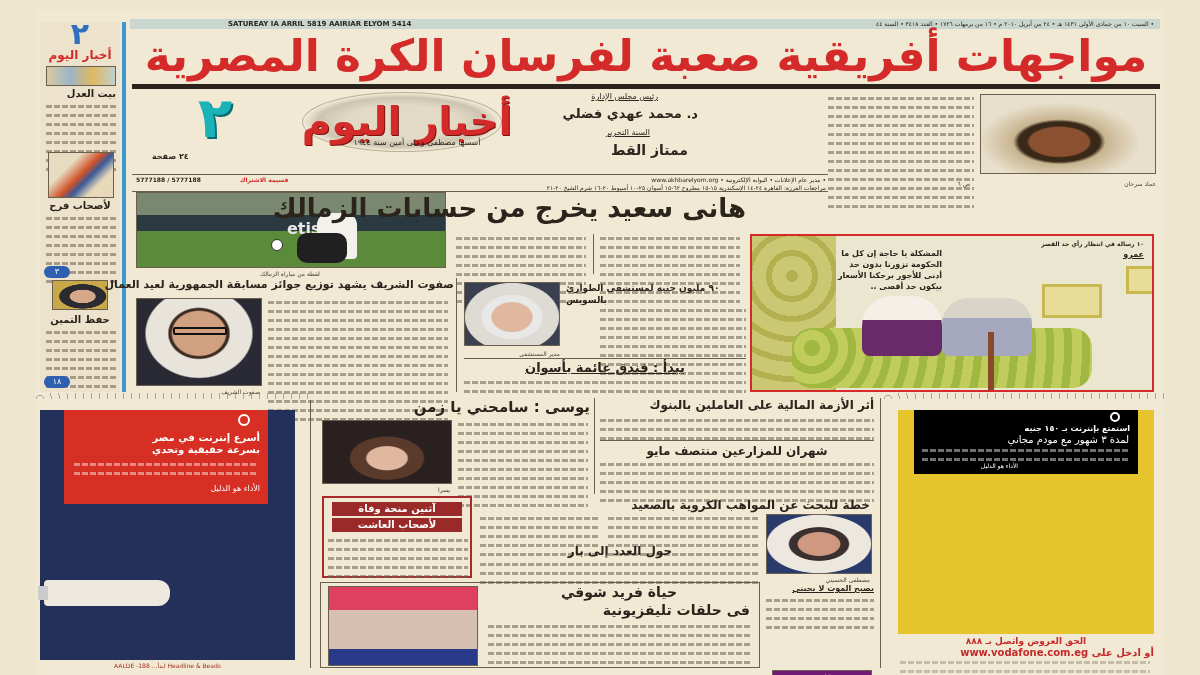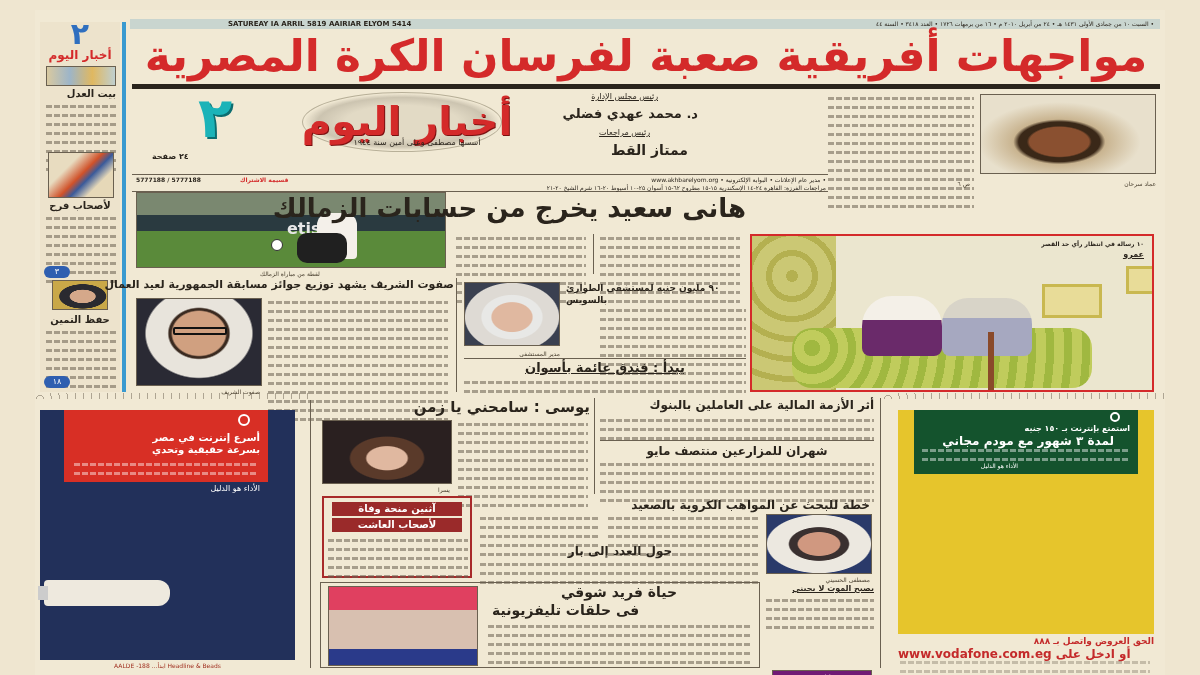--- a/index.html
+++ b/index.html
@@ -74,21 +74,21 @@
 <div class="abs rule" style="left:132px;top:84px;width:1028px;height:5px"></div>
 
 <div class="abs" style="left:132px;top:92px;width:696px;height:82px">
   <div class="abs" style="left:66px;top:-4px;font-size:56px;font-weight:bold;color:#1bb3b8;line-height:60px;text-shadow:2px 2px 0 #0c6d70">٢</div>
   <div class="abs" style="left:170px;top:0;width:200px;height:60px;border-radius:50%;border:1px solid #a09880;background:radial-gradient(ellipse at 50% 50%,#ddd5c0 0 40%,#bdb5a2 60%,transparent 70%);opacity:.7"></div>
   <div class="abs head" style="left:150px;top:4px;width:250px;font-size:40px;color:#d42a2a;text-align:center;line-height:50px;text-shadow:1px 1px 0 #7a1010">أخبار اليوم</div>
   <div class="abs rtl" style="left:170px;top:46px;width:230px;font-size:8px;text-align:center">أسسها مصطفى وعلى أمين سنة ١٩٤٤</div>
   <div class="abs" style="left:20px;top:60px;font-size:8px;font-weight:bold;direction:rtl">٢٤ صفحة</div>
   <div class="abs rtl" style="right:170px;top:0;font-size:8px;text-decoration:underline">رئيس مجلس الإدارة</div>
   <div class="abs head" style="right:130px;top:14px;font-size:13px">د. محمد عهدي فضلي</div>
-  <div class="abs rtl" style="right:178px;top:36px;font-size:8px;text-decoration:underline">رئيس مراجعات</div>
+  <div class="abs rtl" style="right:178px;top:36px;font-size:8px;text-decoration:underline">السنة التحرير</div>
   <div class="abs head" style="right:140px;top:50px;font-size:14px;letter-spacing:4px">ممتاز القط</div>
 </div>
 <div class="abs" style="left:132px;top:174px;width:696px;height:18px;border-top:1px solid #6a6050;border-bottom:1px solid #6a6050">
   <span class="abs" style="left:4px;top:1px;font-size:6px;font-weight:bold">5777188 / 5777188</span>
   <span class="abs" style="left:108px;top:1px;font-size:6px;color:#d42a2a;font-weight:bold">قسيمة الاشتراك</span>
   <span class="abs rtl" style="right:2px;top:1px;font-size:6px;white-space:nowrap">• مدير عام الإعلانات • البوابة الإلكترونية • www.akhbarelyom.org</span>
   <span class="abs rtl" style="right:2px;top:9px;font-size:6px;white-space:nowrap">مراجعات الفرزة: القاهرة ٢٤-١٤ الإسكندرية ١٥-١٥ مطروح ٦٢-١٥ أسوان ٢٥-١٠ أسيوط ٢٠-١٦ شرم الشيخ ٢٠-٢١</span>
 </div>
 
 <div class="abs body-text" style="left:828px;top:94px;width:146px">
@@ -137,20 +137,21 @@
     <div class="txtline"></div>
     <div class="txtline"></div>
     <div class="txtline"></div>
   </div>
 <div class="vrule" style="left:593px;top:234px;height:40px"></div>
 
 <div class="abs" style="left:750px;top:234px;width:404px;height:158px;border:2px solid #d42a2a;background:#ebe6cf;overflow:hidden">
   <div class="abs" style="left:0;top:0;width:84px;height:154px;background:repeating-radial-gradient(circle at 40px 40px,#b4b050 0 6px,#cbc874 6px 20px)"></div>
   <div class="abs rtl" style="right:8px;top:4px;font-size:6px;font-weight:bold">١٠ رسالة في انتظار رأي حد القصر</div>
   <div class="abs" style="right:8px;top:14px;font-size:8px;text-decoration:underline;font-weight:bold">عمرو</div>
+  <div class="abs rtl" style="left:80px;top:12px;width:110px;font-size:8px;font-weight:bold;line-height:11px">المشكلة يا حاجة إن كل ما الحكومة تزورنا بدون حد أدنى للأجور برحكنا الأسعار بيكون حد أقصى ..</div>
   <div class="abs" style="left:290px;top:48px;width:60px;height:34px;border:3px solid #c9b850;background:#e8dc98"></div>
   <div class="abs" style="left:374px;top:30px;width:30px;height:28px;border:3px solid #c9b850;background:#e8dc98"></div>
   <div class="abs" style="left:40px;top:92px;width:300px;height:60px;border-radius:20px;background:repeating-radial-gradient(circle at 20px 20px,#a0b840 0 8px,#c0cc5c 8px 18px)"></div>
   <div class="abs" style="left:110px;top:60px;width:80px;height:60px;border-radius:30px 30px 8px 8px;background:linear-gradient(180deg,#f4f0e8 0 40%,#6a2a6a 40%)"></div>
   <div class="abs" style="left:190px;top:62px;width:90px;height:58px;border-radius:26px 26px 8px 8px;background:linear-gradient(180deg,#d8d4c8 0 35%,#a6a8c0 35%)"></div>
   <div class="abs" style="left:236px;top:96px;width:6px;height:60px;background:#8a4a2a"></div>
 </div>
 
 <div class="abs head" style="left:134px;top:278px;width:320px;font-size:11px;text-align:right">صفوت الشريف يشهد توزيع جوائز مسابقة الجمهورية لعيد العمال</div>
 <div class="photo" style="left:136px;top:298px;width:126px;height:88px;background:radial-gradient(ellipse at 50% 40%,#d0a080 0 30%,#3a2a20 32% 34%,#e8e4dc 36% 60%,#2a2a34 62%)">
@@ -191,21 +192,21 @@
 <div class="abs head" style="left:464px;top:360px;width:282px;font-size:13px;text-align:center;text-decoration:underline">يبدأ : فندق عائمة بأسوان</div>
 <div class="abs body-text" style="left:464px;top:378px;width:282px">
     <div class="txtline"></div>
     <div class="txtline"></div>
   </div>
 
 <div class="abs wavy" style="left:36px;top:393px;width:272px"></div>
 <div class="abs wavy" style="left:884px;top:393px;width:280px"></div>
 
 <div class="abs" style="left:40px;top:410px;width:255px;height:250px;background:#22305a">
-  <div class="abs" style="left:24px;top:0;width:204px;height:72px;background:#d82f25">
+  <div class="abs" style="left:24px;top:0;width:204px;height:94px;background:#d82f25">
     <div class="abs" style="left:174px;top:4px;width:12px;height:12px;border:2px solid #fff;border-radius:50%"></div>
     <div class="abs rtl" style="right:8px;top:22px;font-size:10px;color:#fff;font-weight:bold;white-space:nowrap">أسرع إنترنت في مصر</div>
     <div class="abs rtl" style="right:8px;top:34px;font-size:10px;color:#fff;font-weight:bold;white-space:nowrap">بسرعة حقيقية وتحدي</div>
     <div class="abs body-text" style="left:10px;top:50px;width:184px;opacity:.8">
         <div class="txtline" style="background:repeating-linear-gradient(90deg,#fff 0 6px,transparent 6px 8px)"></div>
         <div class="txtline" style="background:repeating-linear-gradient(90deg,#fff 0 6px,transparent 6px 8px)"></div>
       </div>
     <div class="abs rtl" style="right:8px;top:74px;font-size:8px;color:#fff">الأداء هو الدليل</div>
   </div>
   <div class="abs" style="left:4px;top:170px;width:126px;height:26px;background:#eee9de;border-radius:4px 12px 12px 4px">
@@ -281,21 +282,21 @@
 <div class="abs head" style="left:480px;top:544px;width:280px;font-size:12px;text-align:center">حول العدد إلى بار</div>
 <div class="abs body-text" style="left:480px;top:560px;width:280px">
     <div class="txtline"></div>
     <div class="txtline"></div>
     <div class="txtline"></div>
   </div>
 
 <div class="abs" style="left:320px;top:582px;width:440px;height:86px;border:1px solid #6a6050"></div>
 <div class="photo" style="left:328px;top:586px;width:150px;height:80px;background:linear-gradient(180deg,#e04060 0 30%,#d8c0b0 30% 80%,#2a3a8a 80%)"></div>
 <div class="abs head" style="left:484px;top:584px;width:270px;font-size:14px;text-align:center">حياة فريد شوقي</div>
-<div class="abs head" style="left:492px;top:602px;width:270px;font-size:14px;text-align:left">فى حلقات تليفزيونية</div>
+<div class="abs head" style="left:480px;top:602px;width:270px;font-size:14px;text-align:right">فى حلقات تليفزيونية</div>
 <div class="abs body-text" style="left:488px;top:622px;width:262px">
     <div class="txtline"></div>
     <div class="txtline"></div>
     <div class="txtline"></div>
     <div class="txtline"></div>
     <div class="txtline"></div>
   </div>
 
 <div class="abs head" style="left:766px;top:584px;width:108px;font-size:8px;text-align:right;text-decoration:underline">يصبح الموت لا يحيني</div>
 <div class="abs body-text" style="left:766px;top:596px;width:108px">
@@ -305,29 +306,29 @@
     <div class="txtline"></div>
   </div>
 
 <div class="abs" style="left:772px;top:670px;width:100px;height:18px;background:#701a75;border:1px solid #6a6050">
   <div class="abs" style="left:0;top:1px;width:100px;font-size:8px;color:#fff;text-align:center">تخفيض</div>
   <div class="abs" style="left:28px;top:15px;width:14px;height:14px;border-radius:50%;background:#c4244a"></div>
   <div class="abs" style="left:46px;top:14px;font-size:12px;font-weight:bold;color:#fff">LG</div>
 </div>
 
 <div class="abs" style="left:898px;top:410px;width:256px;height:224px;background:#e6c52c">
-  <div class="abs" style="left:16px;top:0;width:224px;height:64px;background:#14532d">
+  <div class="abs" style="left:16px;top:0;width:224px;height:64px;background:#000000">
     <div class="abs" style="left:196px;top:2px;width:10px;height:10px;border:2px solid #fff;border-radius:50%"></div>
     <div class="abs rtl" style="right:8px;top:14px;font-size:8px;color:#fff;font-weight:bold;white-space:nowrap">استمتع بإنترنت بـ ١٥٠ جنيه</div>
-    <div class="abs rtl" style="right:24px;top:24px;font-size:12px;color:#fff;font-weight:bold;white-space:nowrap">لمدة ٣ شهور مع مودم مجاني</div>
+    <div class="abs rtl" style="right:9px;top:24px;font-size:10px;color:#fff;font-weight:normal;white-space:nowrap">لمدة ٣ شهور مع مودم مجاني</div>
     <div class="abs body-text" style="left:8px;top:36px;width:208px;opacity:.8">
         <div class="txtline" style="background:repeating-linear-gradient(90deg,#fff 0 6px,transparent 6px 8px)"></div>
         <div class="txtline" style="background:repeating-linear-gradient(90deg,#fff 0 6px,transparent 6px 8px)"></div>
       </div>
     <div class="abs rtl" style="right:120px;top:52px;font-size:6px;color:#fff">الأداء هو الدليل</div>
   </div>
 </div>
-<div class="abs head" style="left:898px;top:636px;width:256px;font-size:9px;color:#c42a2a;text-align:right">الحق العروض واتصل بـ ٨٨٨</div>
-<div class="abs head" style="left:898px;top:647px;width:256px;font-size:12px;color:#c42a2a;text-align:left">أو ادخل على www.vodafone.com.eg</div>
+<div class="abs head" style="left:898px;top:636px;width:256px;font-size:9px;color:#c42a2a;text-align:center">الحق العروض واتصل بـ ٨٨٨</div>
+<div class="abs head" style="left:898px;top:647px;width:256px;font-size:10px;color:#c42a2a;text-align:right">أو ادخل على www.vodafone.com.eg</div>
 <div class="abs body-text" style="left:900px;top:658px;width:250px;opacity:.6">
     <div class="txtline"></div>
     <div class="txtline"></div>
   </div>
 
 </body></html>

